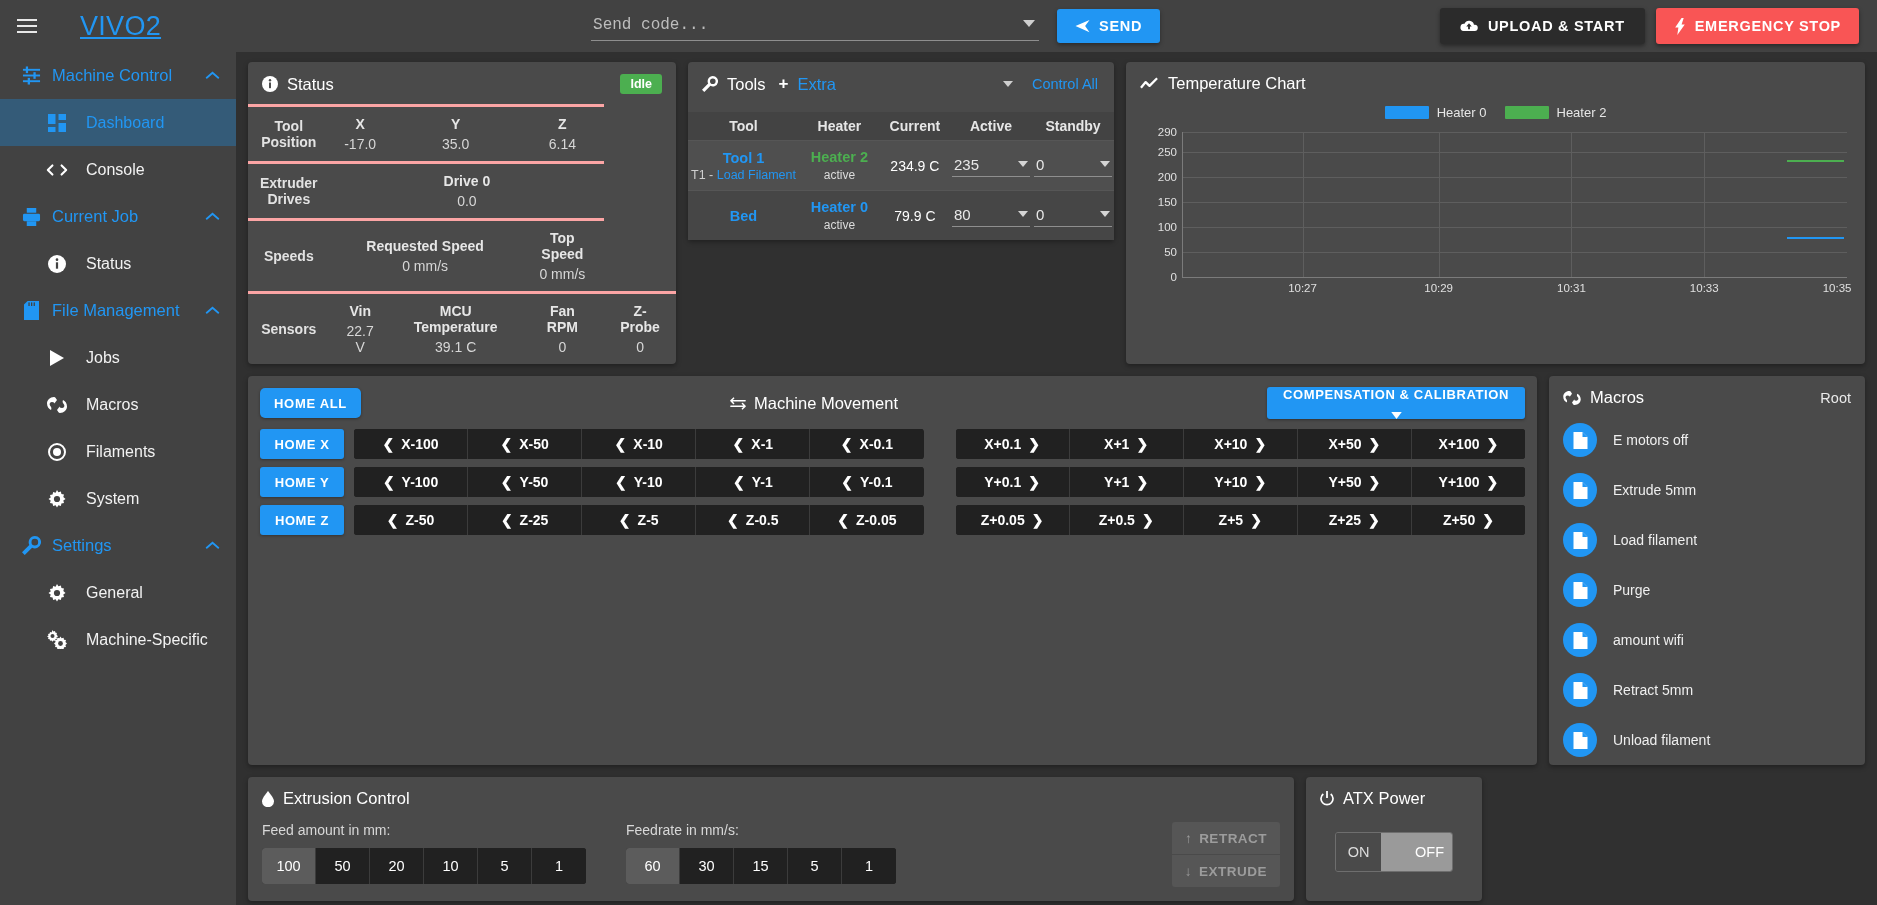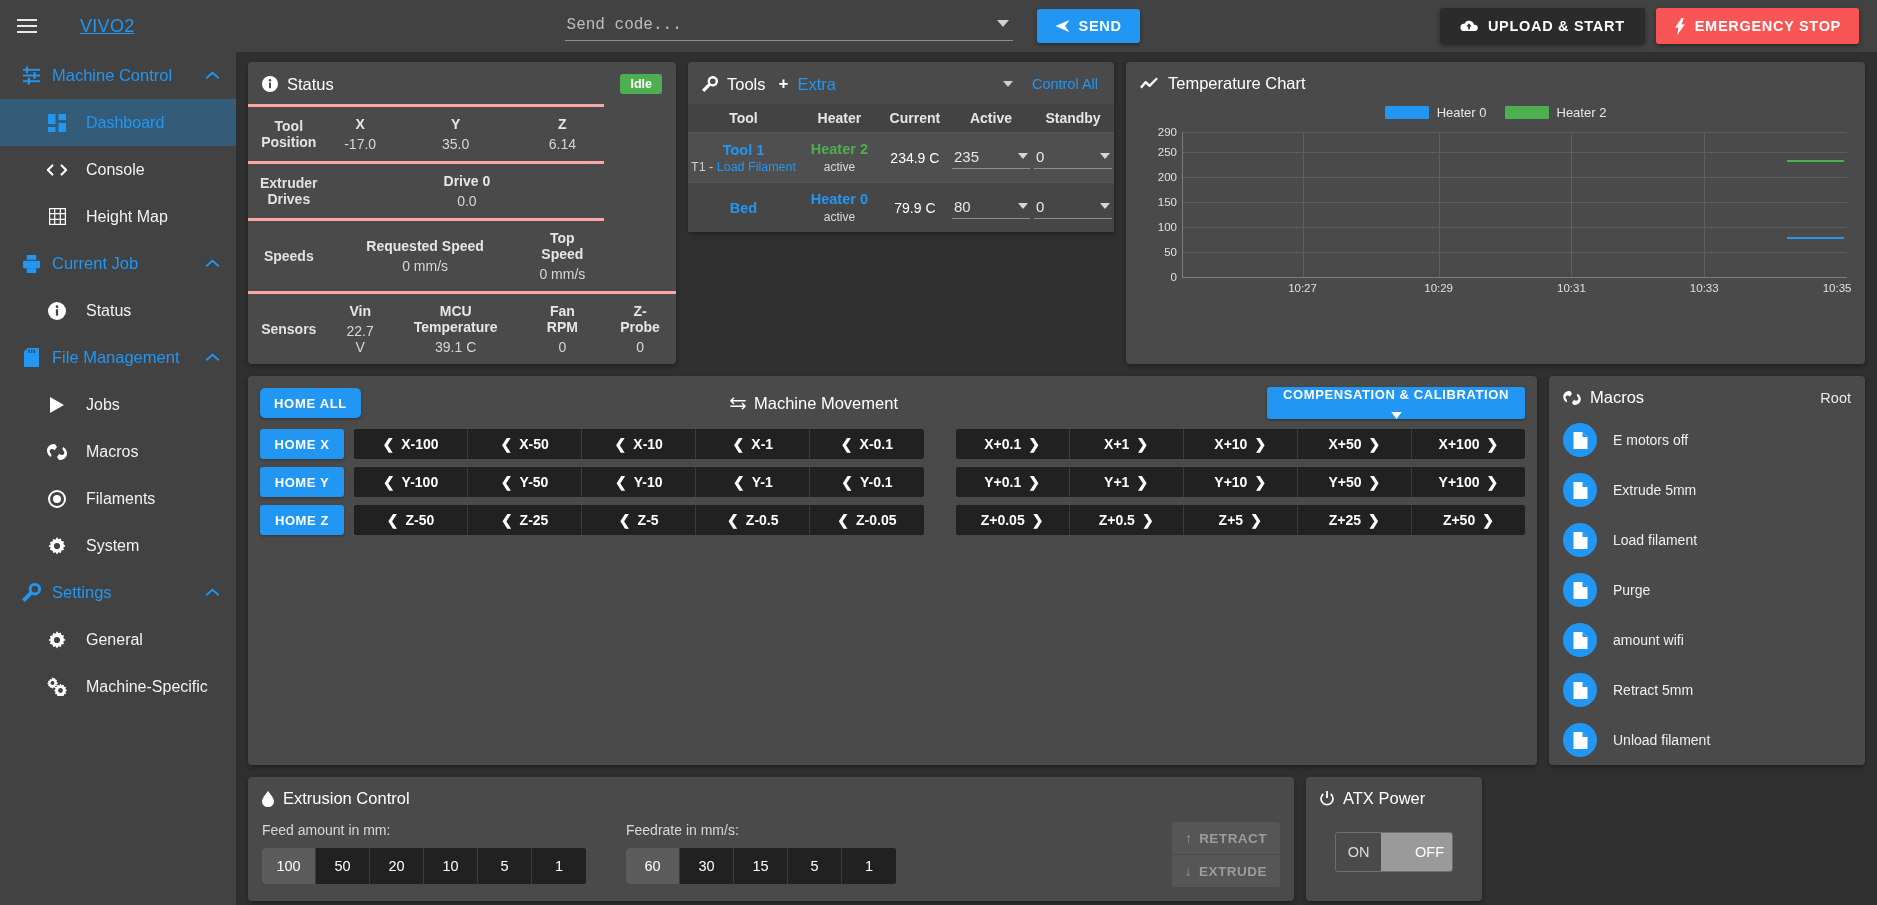--- a/index.html
+++ b/index.html
@@ -14,35 +14,35 @@
   
   .topbar {
     height: 52px; background: #424242;
     display: flex; align-items: center;
     padding: 0 18px 0 10px;
     position: relative; z-index: 20;
   }
   .hamburger { width: 34px; height: 34px; display:flex; flex-direction:column;
     justify-content:center; align-items:center; gap:4px; cursor:pointer; margin-right: 18px;}
   .hamburger span { display:block; width:20px; height:2px; background:#e8e8e8; }
-  .brand { color:#2196f3; font-size:18px; text-decoration: underline; cursor:pointer;
+  .brand { color:#2196f3; font-size:27px; text-decoration: underline; cursor:pointer;
     letter-spacing: .3px; margin-left: 18px; }
   .sendwrap { margin-left: 430px; width: 448px; position: relative; }
   .sendinput {
     width: 100%; background: transparent; border: none;
     border-bottom: 1px solid #8e8e8e; color: #ddd;
     font-family:Liberation Mono, monospace; font-size: 16px;
     padding: 4px 26px 6px 2px; outline: none;
   }
   .sendinput::placeholder { color: #bdbdbd; }
   .send-caret { position:absolute; right:4px; top:8px; width:0;height:0;
     border-left:6px solid transparent;border-right:6px solid transparent;
     border-top:7px solid #cfcfcf; cursor:pointer;}
   .send-btn {
-    margin-left: 24px; background:#2196f3; color:#fff; border:none;
+    margin-left: 18px; background:#2196f3; color:#fff; border:none;
     height: 34px; padding: 0 18px; border-radius:3px; cursor:pointer;
     display:flex; align-items:center; gap:9px; font-size:14.5px;
     font-weight:700; letter-spacing:.7px;
     box-shadow:0 2px 4px rgba(0,0,0,.35);
   }
   .topbar-right { margin-left:auto; display:flex; align-items:center; gap:11px; }
   .btn-upload {
     background:#2b2b2b; color:#fff; border:none; height:36px;
     padding:0 20px; border-radius:3px; cursor:pointer;
     display:flex; align-items:center; gap:10px;
@@ -108,21 +108,21 @@
   .status-table td.rowhdr { width:80px; font-weight:700; font-size:14px; color:#e2e2e2; }
   .cellhdr { font-weight:700; font-size:14px; color:#e6e6e6; }
   .cellval { font-size:14px; color:#d7d7d7; margin-top:4px; }
 
   
   .tools-card { width: 426px; align-self:flex-start; }
   .tools-title-link { color:#2196f3; cursor:pointer; }
   .ctrl-all { color:#2196f3; font-size:14.5px; cursor:pointer; margin-right:2px;}
   .caret-sm { width:0;height:0;border-left:5px solid transparent;border-right:5px solid transparent;
     border-top:6px solid #cfcfcf; margin-right:10px; cursor:pointer;}
-  .tools-table { width:100%; border-collapse:collapse; font-size:14px; }
+  .tools-table { width:100%; border-collapse:collapse; font-size:14px;margin-top:8px; }
   .tools-table th {
     background:#434343; font-weight:700; font-size:14px; color:#e6e6e6;
     padding:6px 2px; text-align:center;
   }
   .tools-table td { padding:8px 2px; text-align:center; border-top:1px solid #565656; }
   .tools-table tr.trow td { background:#4f4f4f; }
   .tools-table tr.brow td { background:#464646; }
   .tool-name { color:#2196f3; font-weight:700; font-size:14.5px; }
   .tool-sub { font-size:12.5px; color:#cfcfcf; margin-top:2px; }
   .tool-sub a { color:#2196f3; text-decoration:none; cursor:pointer; }
@@ -321,29 +321,20 @@
 
     <div class="nav-item">
       <span class="iicon">
         <svg width="22" height="14" viewBox="0 0 24 14">
             <path fill="none" stroke="#fff" stroke-width="2.3" stroke-linecap="round" stroke-linejoin="round" d="M7 2L2 7l5 5M17 2l5 5-5 5"></path>
           </svg>
       </span>
       <span class="ilabel">Console</span>
     </div>
 
-    <div class="nav-item">
-      <span class="iicon">
-        <svg width="17" height="17" viewBox="0 0 18 18">
-          <rect x="0.5" y="0.5" width="17" height="17" fill="none" stroke="#fff" stroke-width="1.6"></rect>
-          <path stroke="#fff" stroke-width="1.3" d="M6 1v16M12 1v16M1 6h16M1 12h16"></path>
-        </svg>
-      </span>
-      <span class="ilabel">Height Map</span>
-    </div>
 
     <div class="nav-group">
       <span class="gicon">
         <svg width="19" height="18" viewBox="0 0 20 19">
             <g fill="#2196f3">
           <rect x="5" y="0" width="10" height="5"></rect>
               <rect x="1" y="6" width="18" height="8" rx="1.5"></rect>
               <rect x="5" y="14" width="10" height="5"></rect>
         </g>
           </svg>

